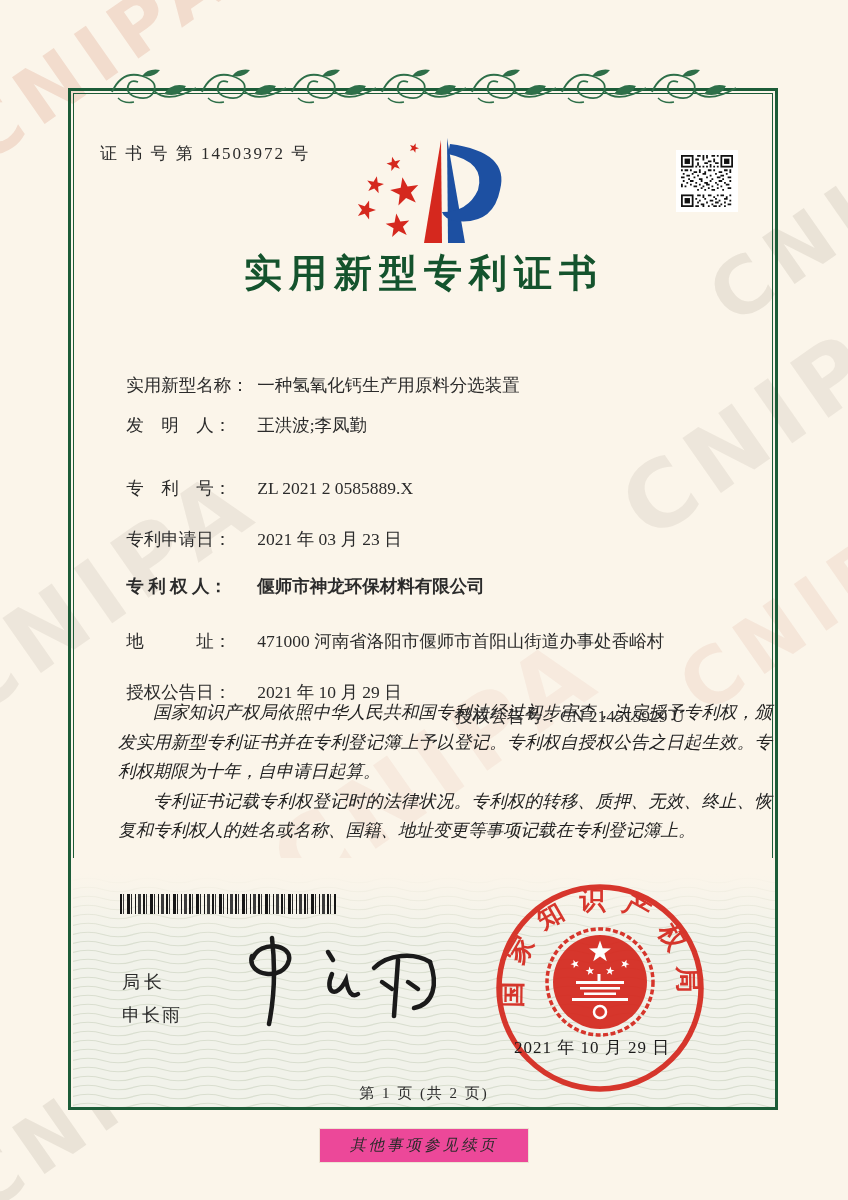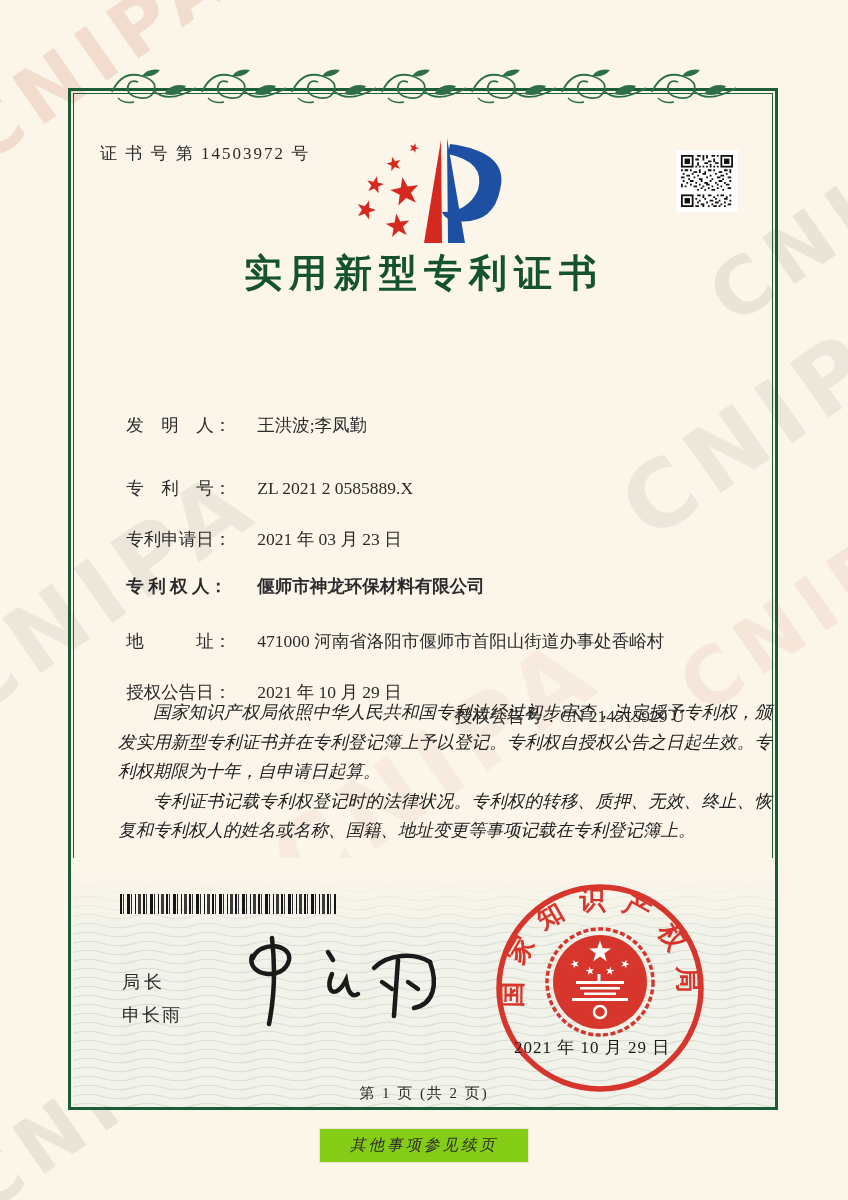--- a/index.html
+++ b/index.html
@@ -58,21 +58,21 @@
        #3a3a3a 18px 21px, rgba(0,0,0,0) 21px 23px); }
   .director-label { position:absolute; left:122px; top:970px; font-size:18px; letter-spacing:4px; }
   .director-name  { position:absolute; left:122px; top:1003px; font-size:18px; letter-spacing:2px; }
   .signature { position:absolute; left:236px; top:932px; }
   .seal { position:absolute; left:490px; top:878px; opacity:.93; }
   .seal-date { position:absolute; left:514px; top:1036px; font-size:17px;
                letter-spacing:1px; color:#1a1a1a; white-space:pre; }
   .page-info { position:absolute; left:0; top:1084px; width:100%; text-align:center;
                font-size:15px; letter-spacing:2px; }
   .note { position:absolute; left:50%; top:1128px; transform:translateX(-50%);
-          background:#84cc16; border:1px solid #ece3d2; padding:6px 30px;
+          background:#ec4899; border:1px solid #ece3d2; padding:6px 30px;
           font-size:15.5px; font-style:italic; letter-spacing:3px; white-space:nowrap; z-index:4; }
 </style>
 </head>
 <body>
 
 <div class="page">
 
   <span class="wm wm-1">CNIPA</span>
   <span class="wm wm-2">CNIPA</span>
   <span class="wm wm-3">CNIPA</span>
@@ -156,20 +156,23 @@
                  M9 19h1v1h-1z M11 18h1v1h-1z M13 19h1v1h-1z M15 18h1v1h-1z M17 19h2v1h-2z M20 18h1v1h-1z M23 19h1v1h-1z M26 18h2v1h-2z
                  M9 22h2v1h-2z M12 22h1v2h-1z M15 22h2v1h-2z M18 23h1v1h-1z M20 22h1v1h-1z M22 22h2v1h-2z M25 23h1v1h-1z M27 22h1v1h-1z
                  M8 24h1v1h-1z M10 25h1v1h-1z M13 24h1v1h-1z M16 25h2v1h-2z M19 24h1v1h-1z M21 25h1v1h-1z M24 24h2v1h-2z M27 25h1v1h-1z
                  M9 26h1v1h-1z M11 27h2v1h-2z M14 26h1v1h-1z M17 27h1v1h-1z M19 26h2v1h-2z M22 27h1v1h-1z M24 26h1v1h-1z M26 27h2v1h-2z
                  M8 28h2v1h-2z M12 28h1v1h-1z M15 28h1v1h-1z M18 28h2v1h-2z M21 28h1v1h-1z M24 28h1v1h-1z"></path>
       </g>
     </svg>
 
     <div class="title">实用新型专利证书</div>
 
+    <div class="field-row row-0">
+      <span class="field-label">实用新型名称：</span><span class="field-value">一种氢氧化钙生产用原料分选装置</span>
+    </div>
     <div class="field-row row-1">
       <span class="field-label">发　明　人：</span><span class="field-value">王洪波;李凤勤</span>
     </div>
     <div class="field-row row-2">
       <span class="field-label">专　利　号：</span><span class="field-value">ZL 2021 2 0585889.X</span>
     </div>
     <div class="field-row row-3">
       <span class="field-label">专利申请日：</span><span class="field-value">2021 年 03 月 23 日</span>
     </div>
     <div class="field-row row-4">

